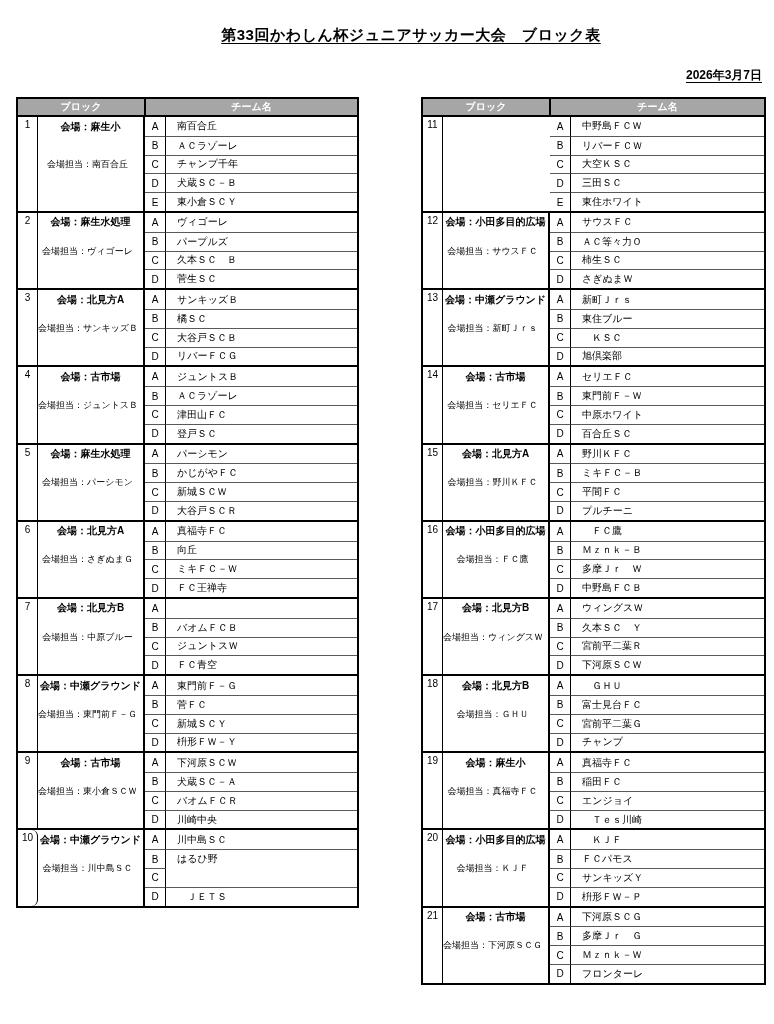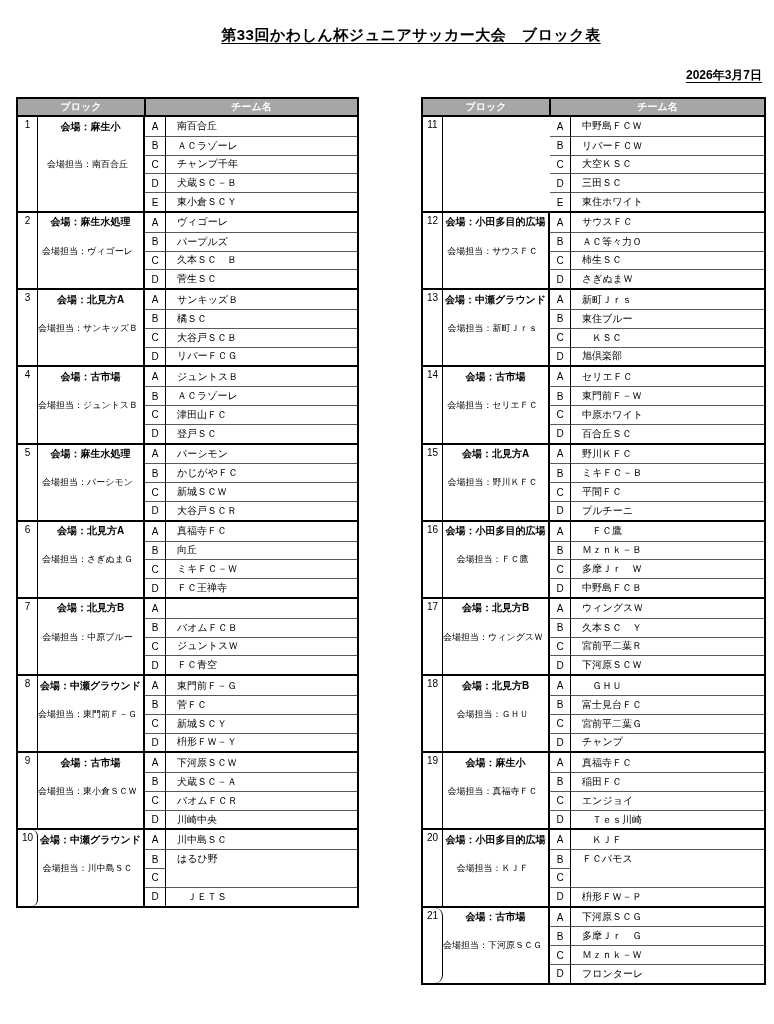--- a/index.html
+++ b/index.html
@@ -343,25 +343,26 @@
           <div class="num" style="grid-row: 1 / span 4;">20</div>
           <div class="venue" style="grid-row: 1 / span 4;">
             <div class="vtitle">会場：小田多目的広場</div>
             <div class="vmgr">会場担当：ＫＪＦ</div>
           </div>
           <div class="lcell" style="grid-area: 1 / 3;">A</div>
           <div class="ncell" style="grid-area: 1 / 4;">　ＫＪＦ</div>
           <div class="lcell rsep" style="grid-area: 2 / 3;">B</div>
           <div class="ncell rsep" style="grid-area: 2 / 4;">ＦＣパモス</div>
           <div class="lcell rsep" style="grid-area: 3 / 3;">C</div>
+          <div class="ncell rsep" style="grid-area: 3 / 4;">サンキッズＹ</div>
           <div class="lcell rsep" style="grid-area: 4 / 3;">D</div>
           <div class="ncell rsep" style="grid-area: 4 / 4;">枡形ＦＷ－Ｐ</div>
         </div>
         <div class="block">
-          <div class="num" style="grid-row: 1 / span 4; border-radius: 8px;">21</div>
+          <div class="num" style="grid-row: 1 / span 4;">21</div>
           <div class="venue" style="grid-row: 1 / span 4;">
             <div class="vtitle">会場：古市場</div>
             <div class="vmgr">会場担当：下河原ＳＣＧ</div>
           </div>
           <div class="lcell" style="grid-area: 1 / 3;">A</div>
           <div class="ncell" style="grid-area: 1 / 4;">下河原ＳＣＧ</div>
           <div class="lcell rsep" style="grid-area: 2 / 3;">B</div>
           <div class="ncell rsep" style="grid-area: 2 / 4;">多摩Ｊｒ　Ｇ</div>
           <div class="lcell rsep" style="grid-area: 3 / 3;">C</div>
           <div class="ncell rsep" style="grid-area: 3 / 4;">Ｍｚｎｋ－Ｗ</div>

